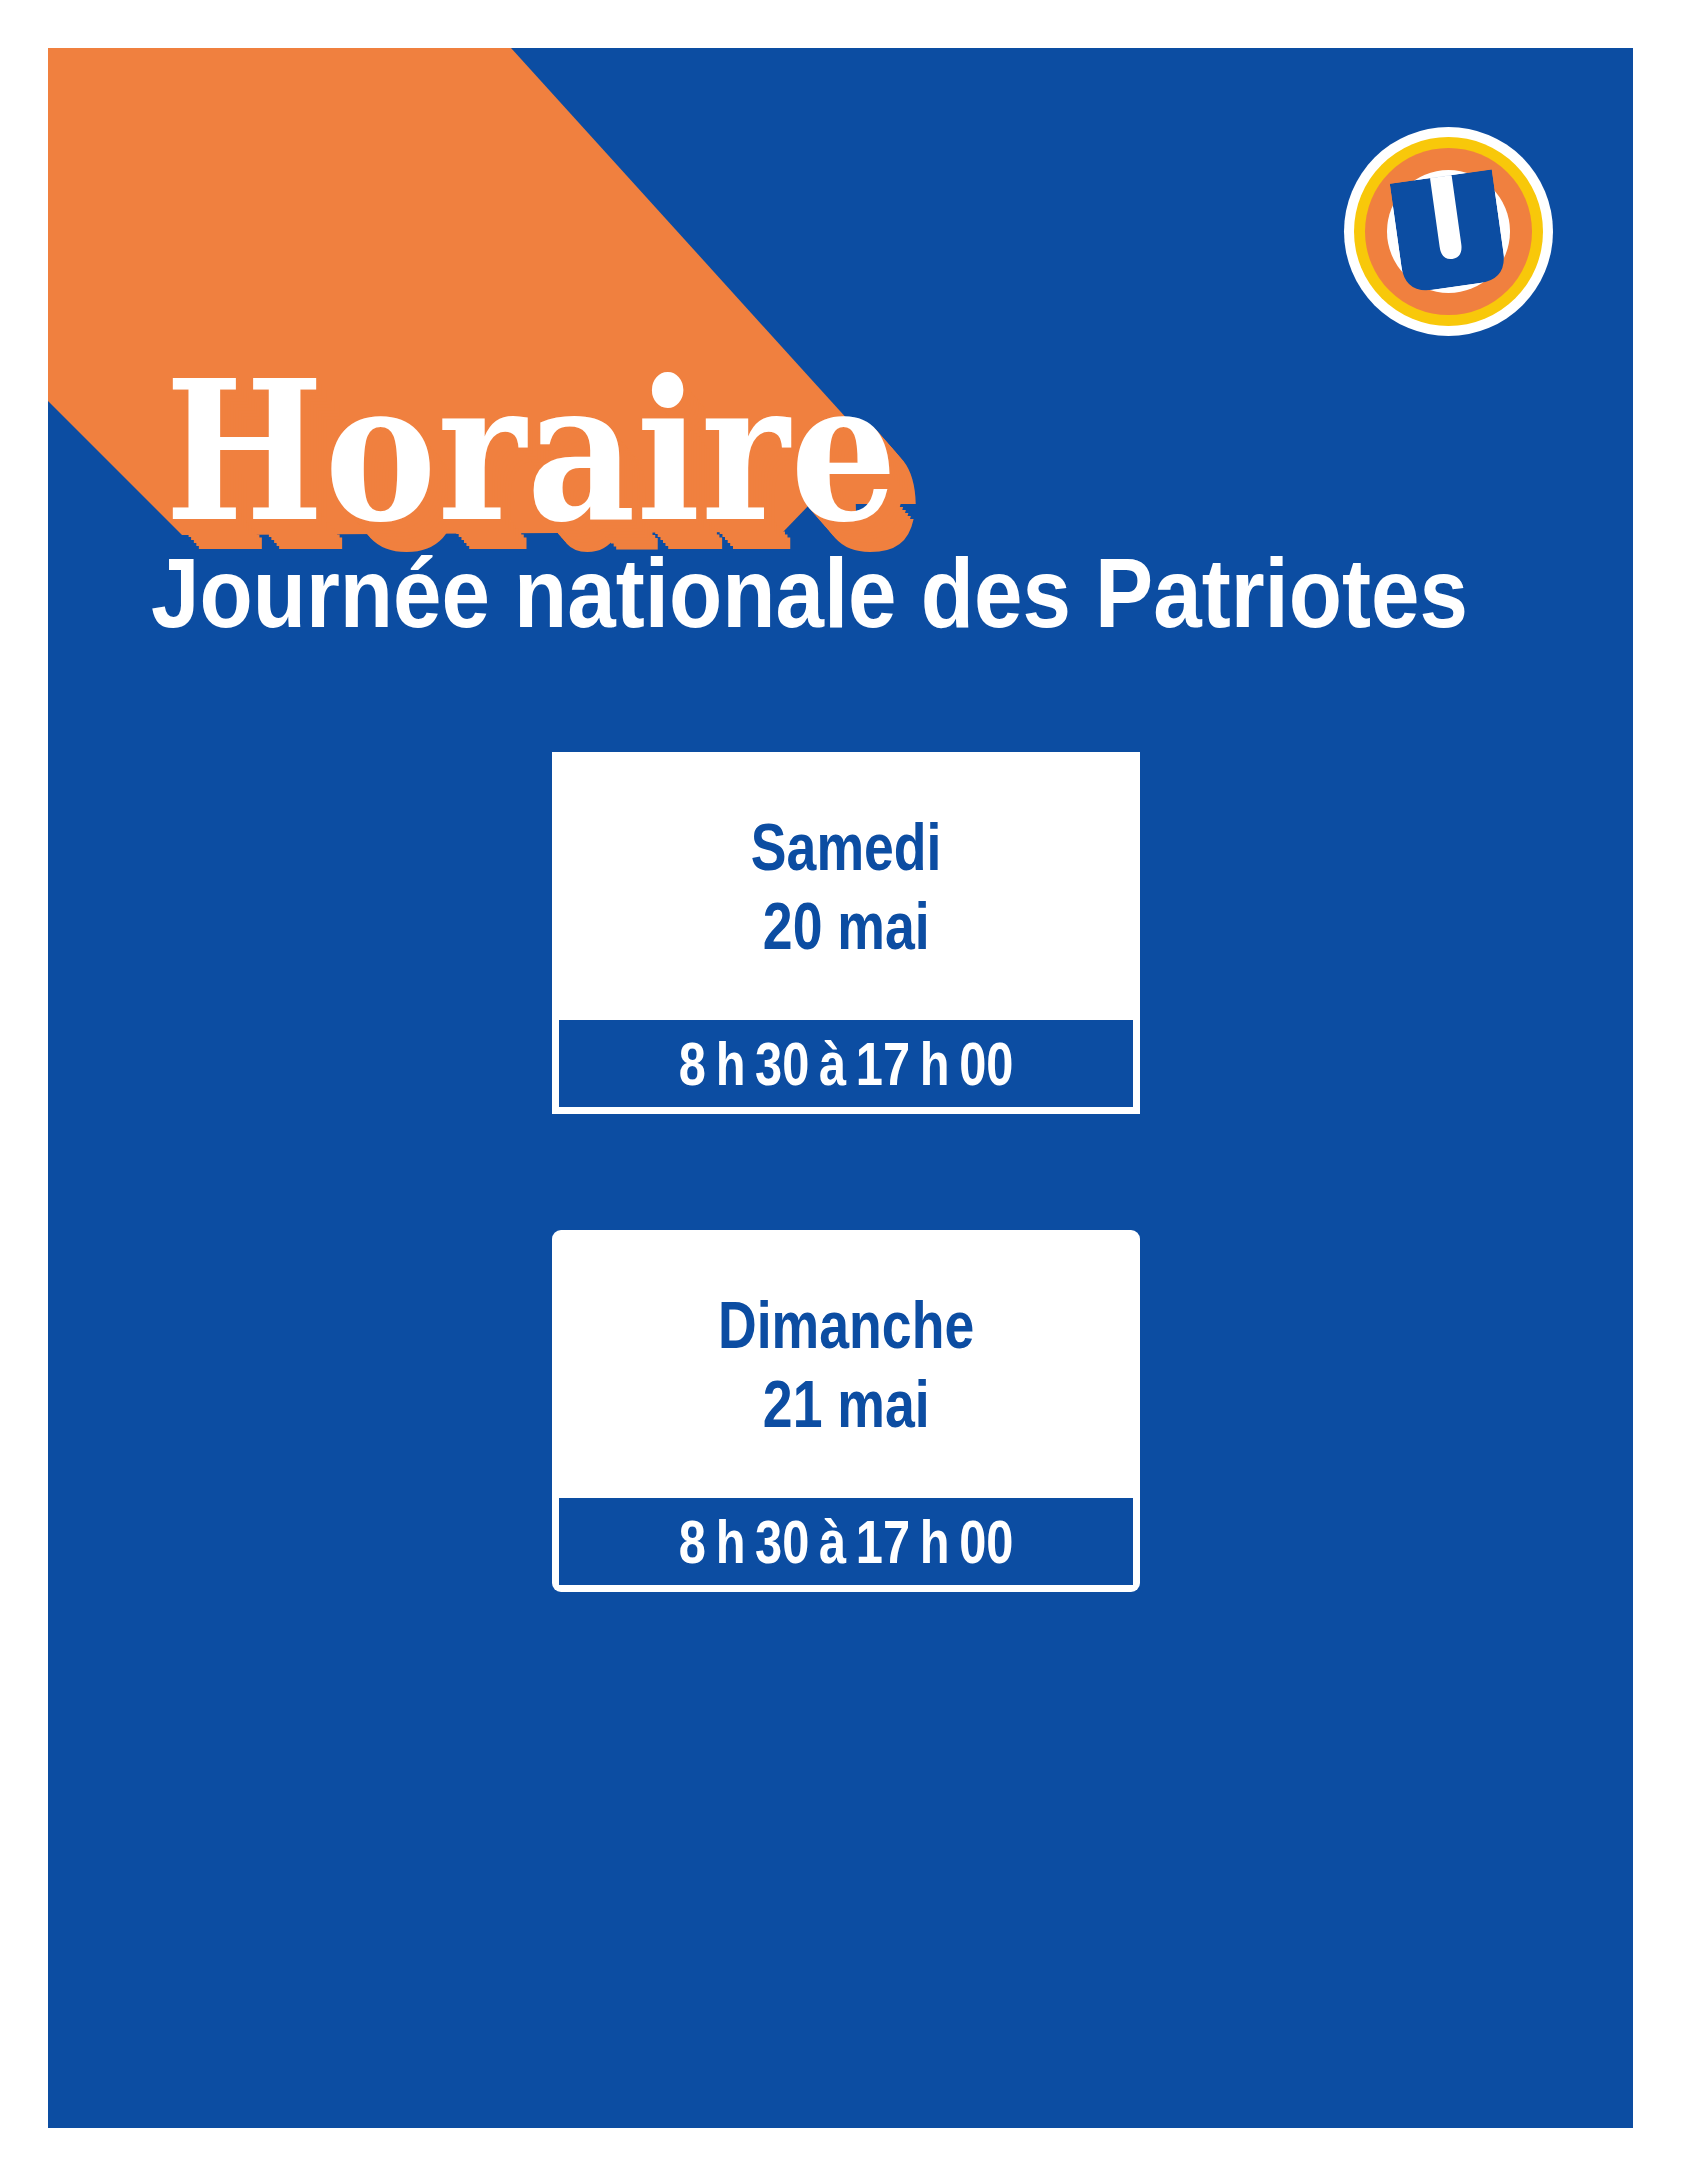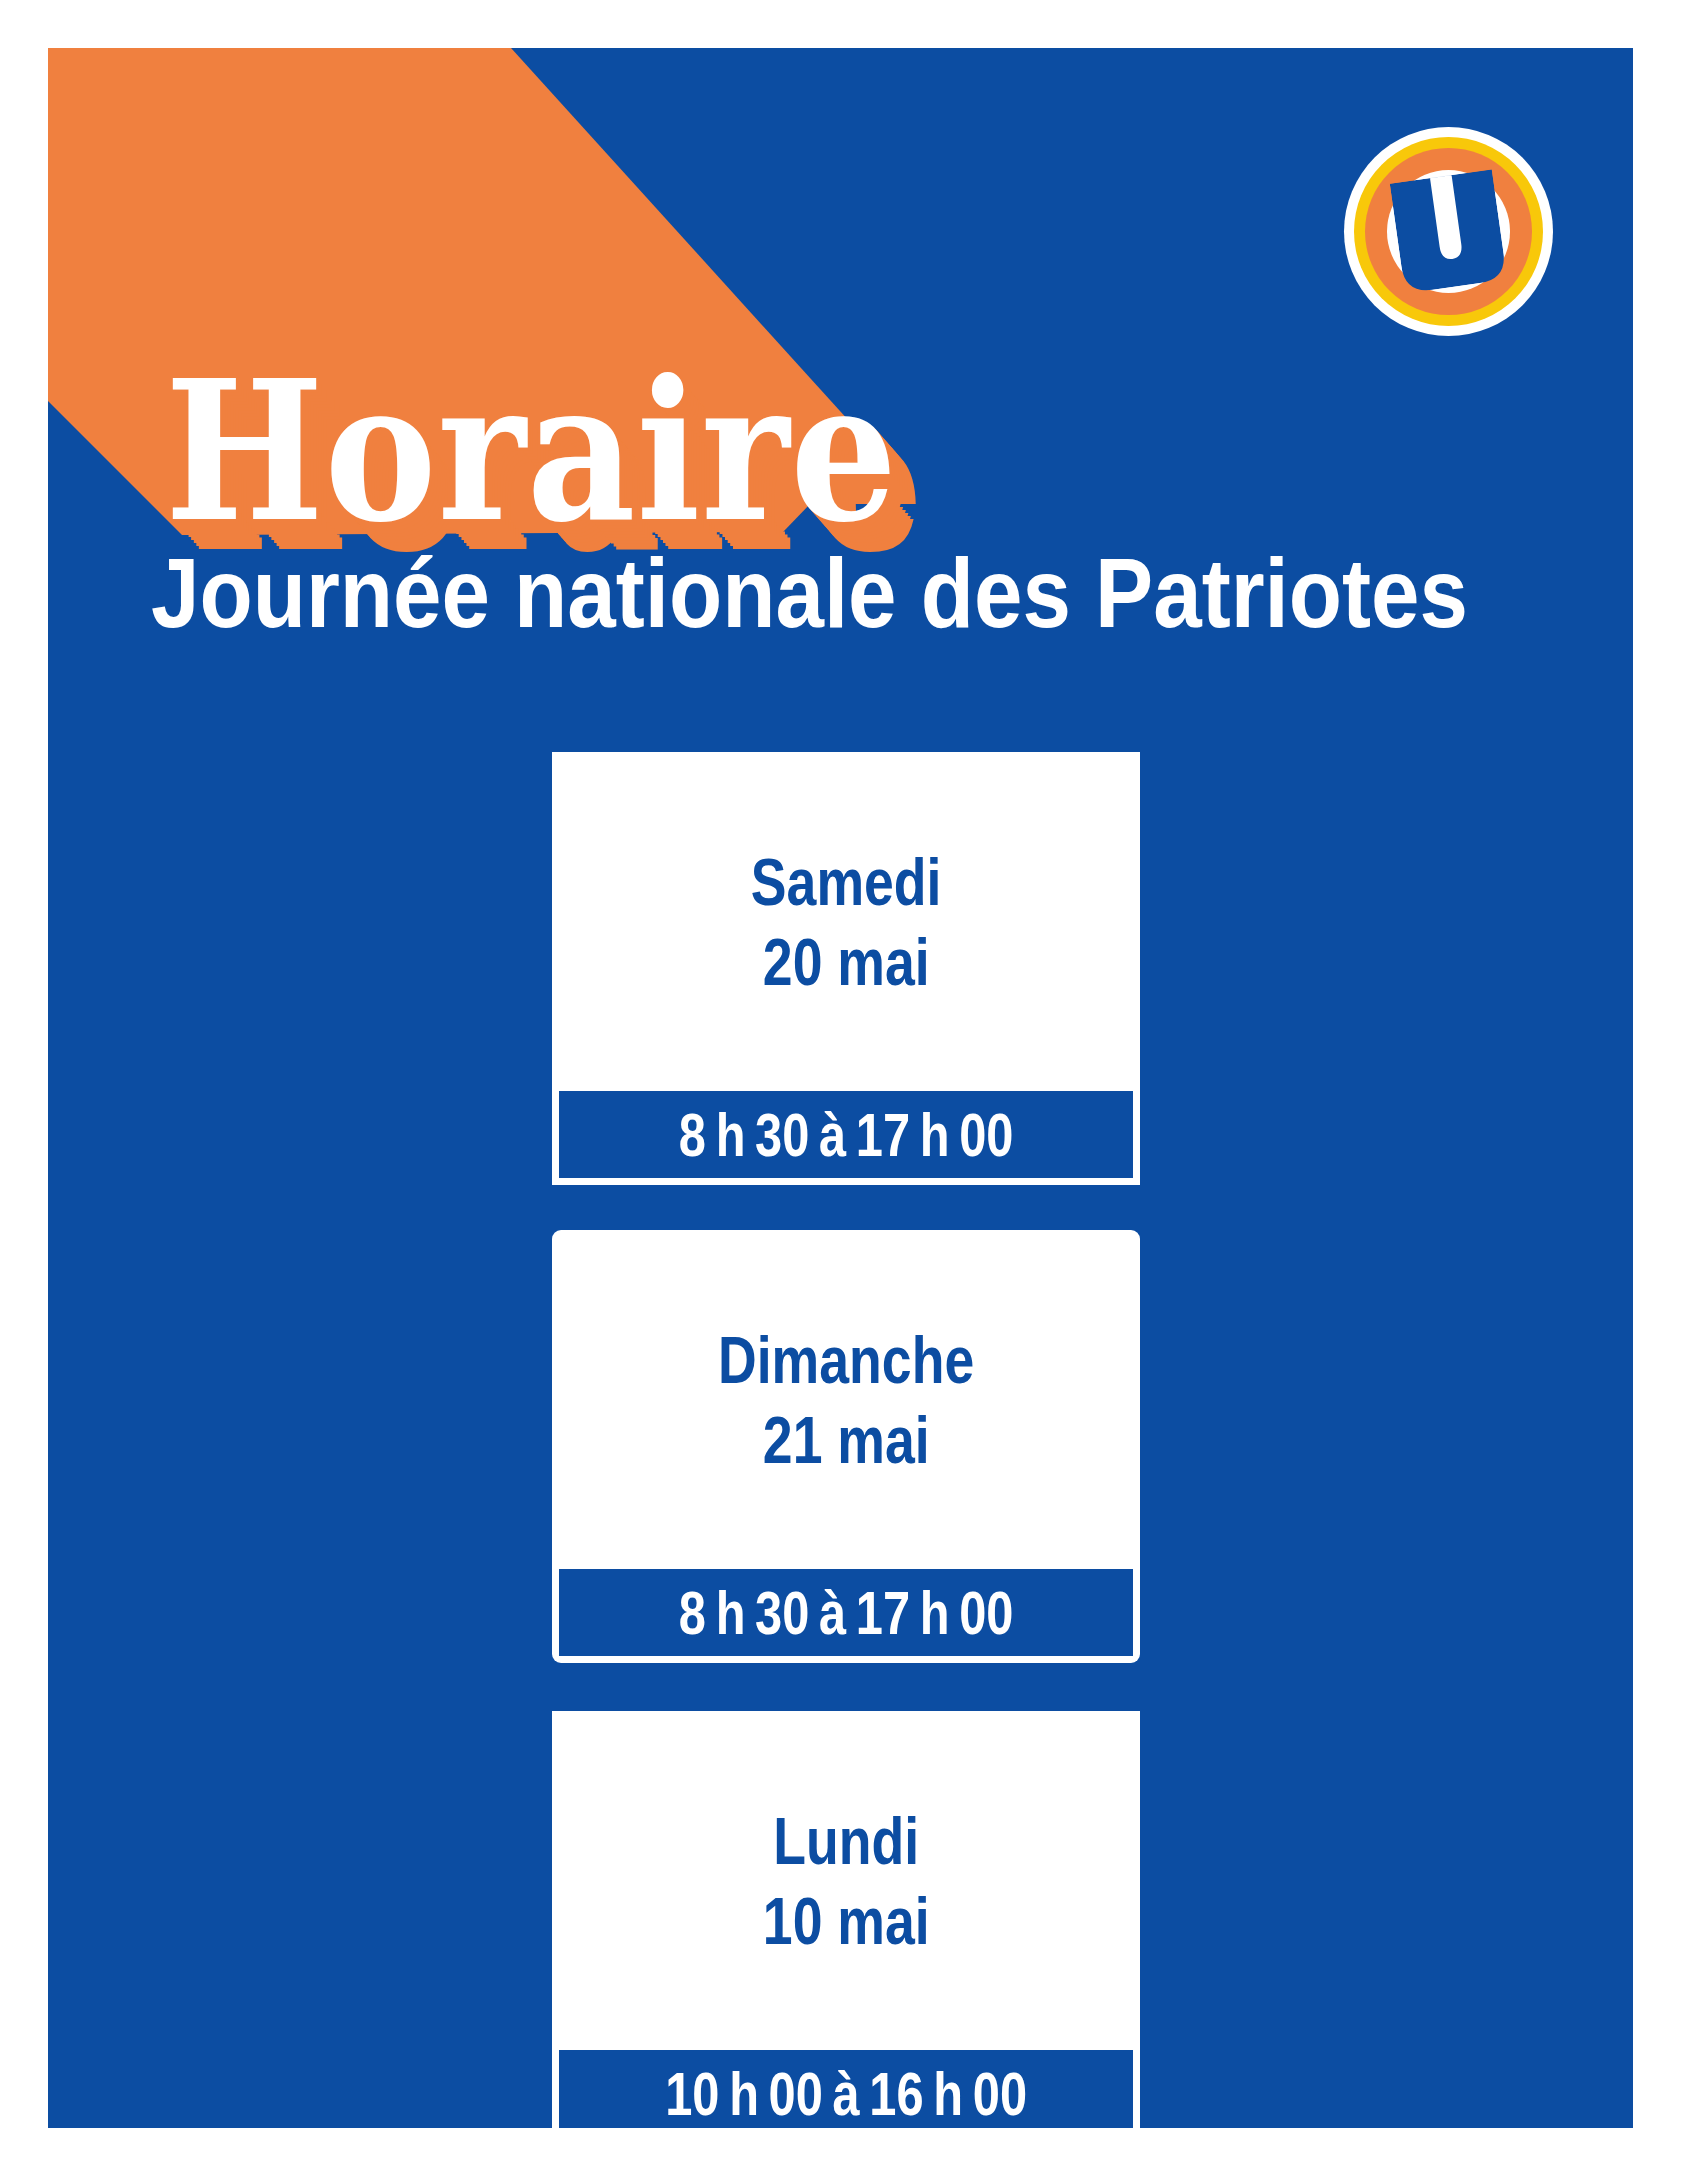--- a/index.html
+++ b/index.html
@@ -66,21 +66,21 @@
     font-size:99px;line-height:1;
     color:var(--white);
     transform:scaleX(.88);transform-origin:left top;
     white-space:nowrap;
     letter-spacing:0;
   }
   
   .cards{position:absolute;left:504px;top:0;width:588px;height:100%;}
   .card{
     position:absolute;left:0;
-    width:588px;height:433px;
+    width:588px;height:362px;
     background:var(--white);
     box-sizing:border-box;
     padding:0 7px 7px 7px;
     display:flex;flex-direction:column;
   }
   .card-1{top:704px;}
   .card-2{top:1182px;border-radius:9px;}
   .card-3{top:1663px;}
   .day-block{
     flex:1;
@@ -138,26 +138,17 @@
       <div class="card card-2">
         <div class="day-block">
           <span class="day-line">Dimanche</span>
           <span class="day-line">21 mai</span>
         </div>
         <div class="time-bar">
           <span class="time-text">8 h 30 à 17 h 00</span>
         </div>
       </div>
 
-      <div class="card card-3">
-        <div class="day-block">
-          <span class="day-line">Lundi</span>
-          <span class="day-line">10 mai</span>
-        </div>
-        <div class="time-bar">
-          <span class="time-text">10 h 00 à 16 h 00</span>
-        </div>
-      </div>
 
     </div>
   </div>
 </div>
 
 
 </body></html>

